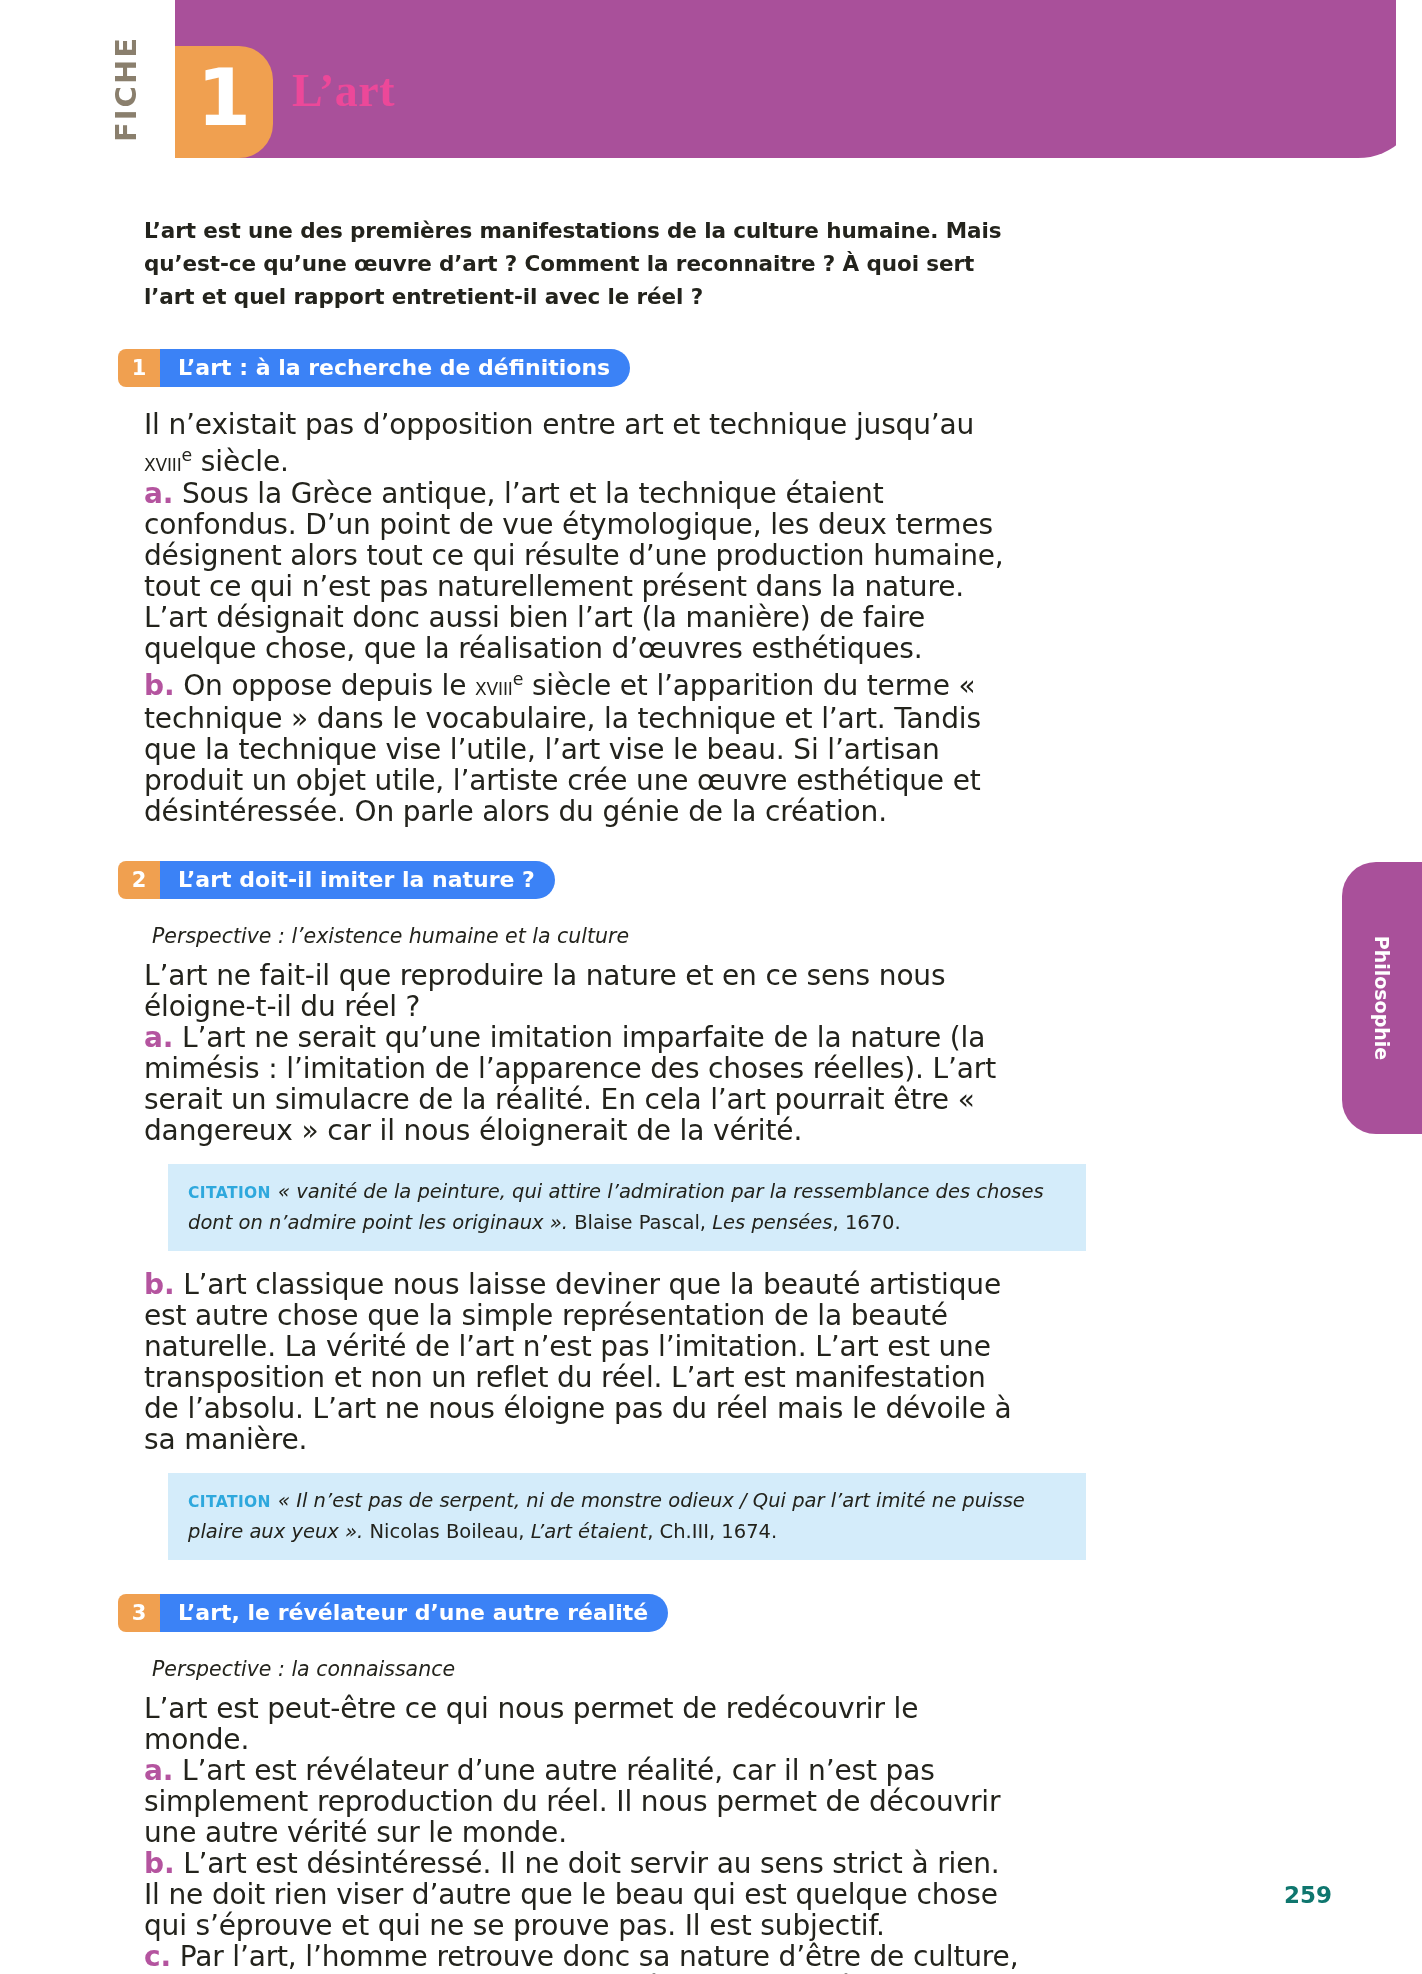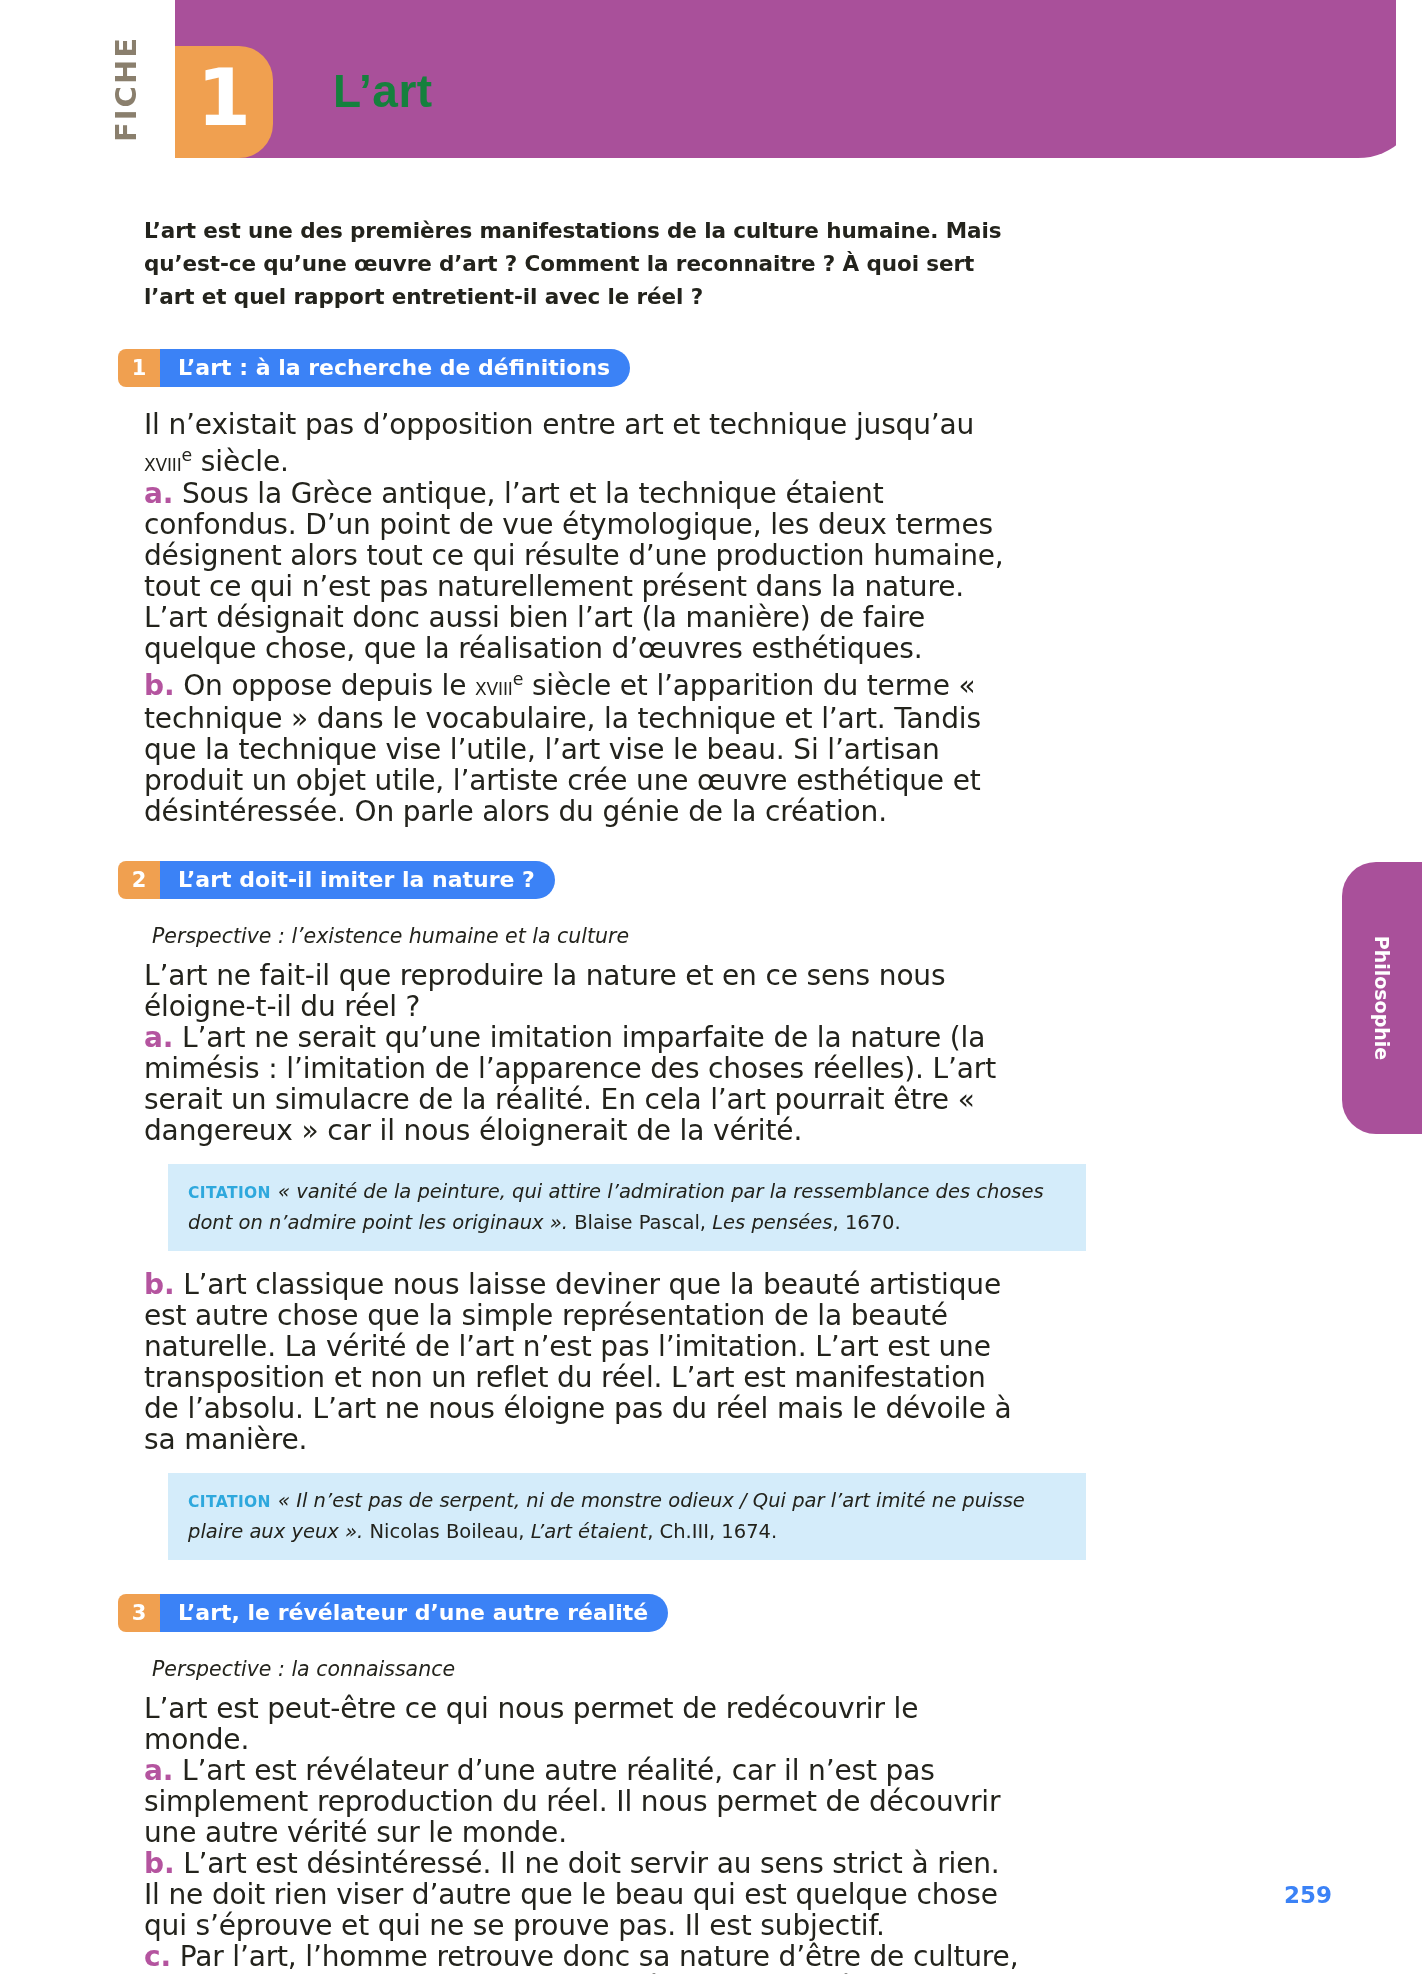--- a/index.html
+++ b/index.html
@@ -66,26 +66,25 @@
     font-size: 78px;
     font-weight: 700;
     line-height: 104px;
     text-align: center;
     font-family: "DejaVu Sans", sans-serif;
   }
   .fiche-title {
     position: absolute;
     left: 292px;
     top: 64px;
-    color: #15803d;
+    color: #ec4899;
     font-size: 46px;
     font-weight: 600;
     letter-spacing: 0.5px;
-    font-family: Liberation Sans, sans-serif;
-    margin-left: 41px;
+    font-family: Liberation Serif, serif;
   }
 
   
   .side-tab {
     position: absolute;
     right: 0;
     top: 862px;
     width: 80px;
     height: 272px;
     background: #a9509a;
@@ -218,21 +217,21 @@
   }
   .quote { font-style: italic; }
 
   
   .page-number {
     position: absolute;
     right: 90px;
     bottom: 66px;
     font-size: 23px;
     font-weight: 700;
-    color: #3b82f6;
+    color: #0f766e;
     font-family: "DejaVu Sans", sans-serif;
   }
 </style>
 </head>
 <body>
 
 <div class="page">
 
   <div class="header-band"></div>
   <div class="header-band-right-cut"></div>

